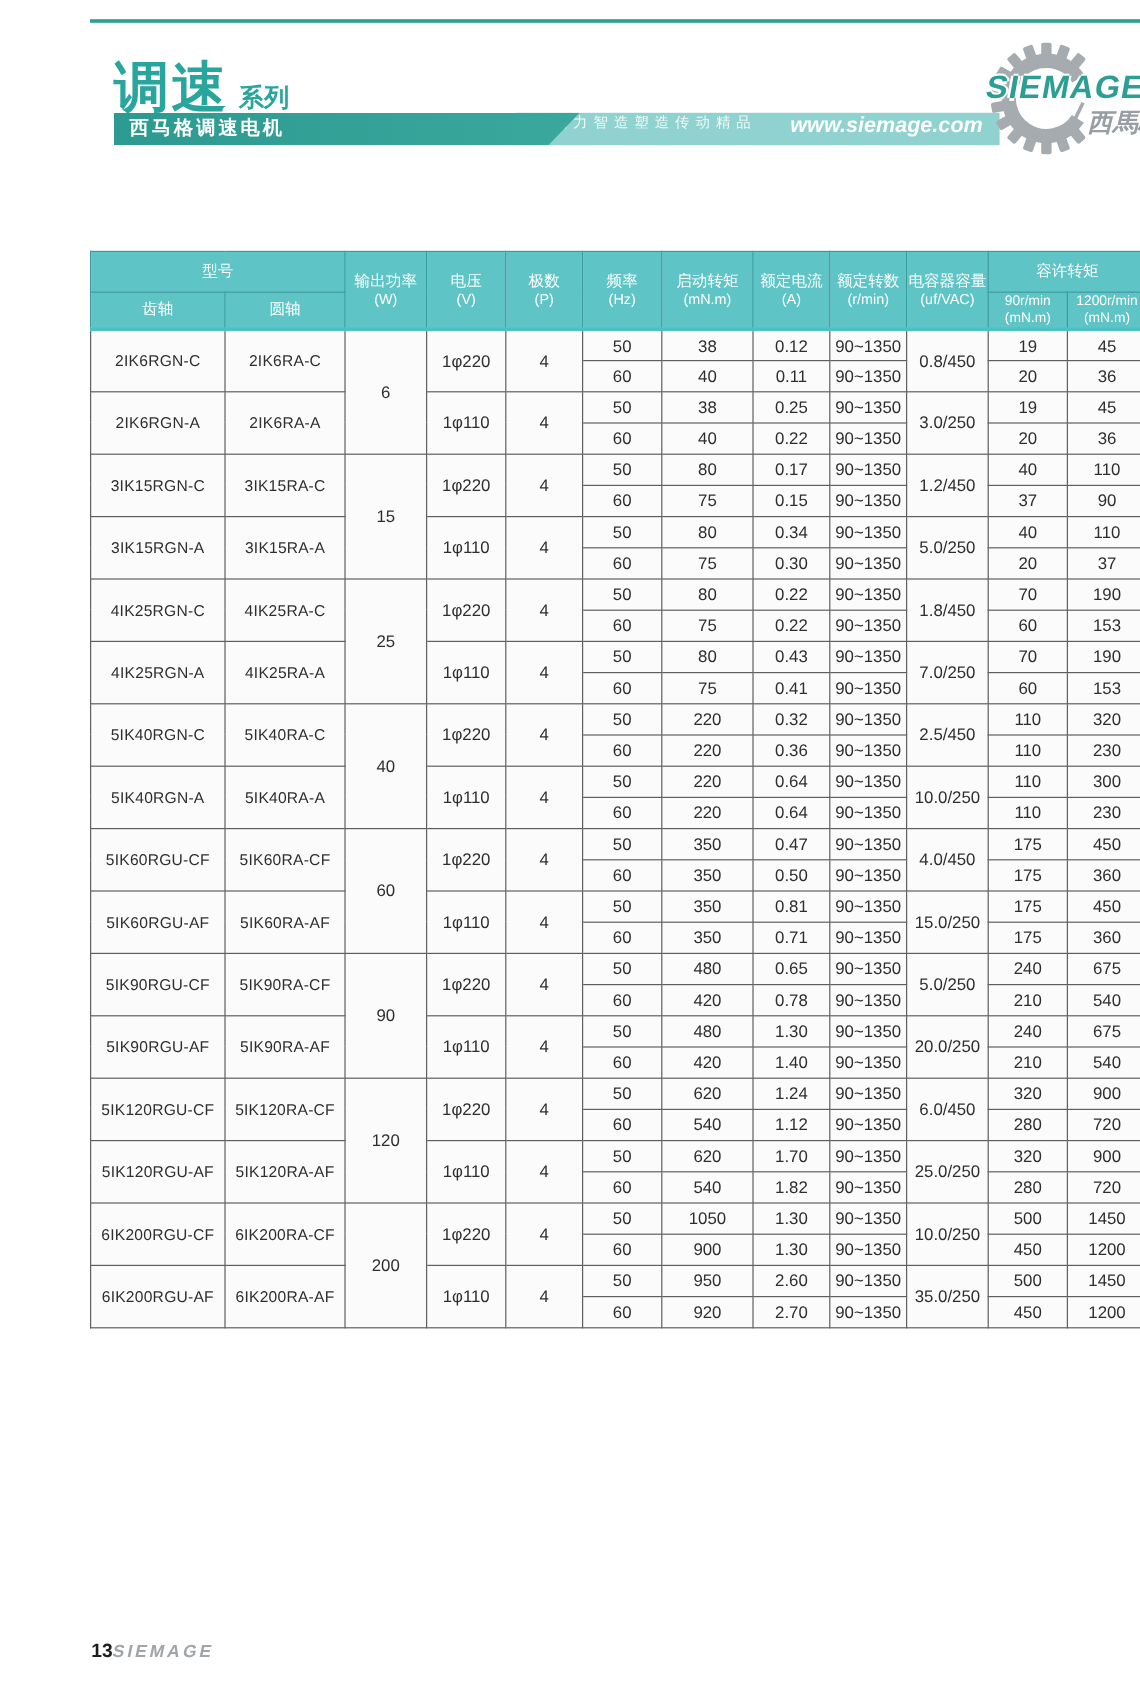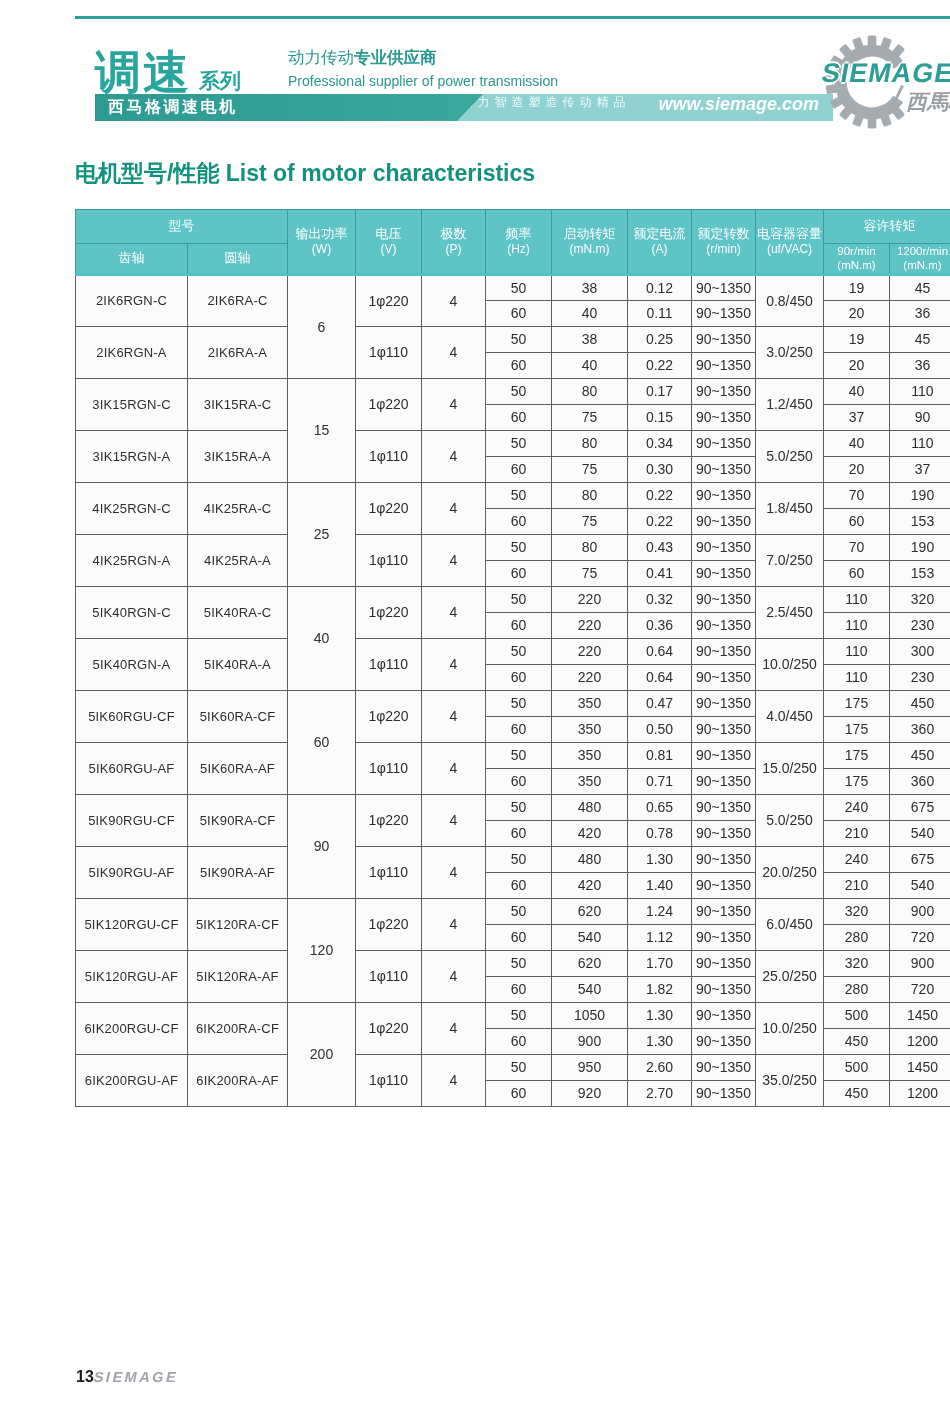--- a/index.html
+++ b/index.html
@@ -69,26 +69,20 @@
 <body>
 
 <div class="page">
 
   <div class="top-rule"></div>
 
   <div class="series">
     <span class="big">调速</span><span class="small">系列</span>
   </div>
 
-  <div class="supplier">
-    <div class="cn">
-      <span>动力传动</span><b>专业供应商</b>
-    </div>
-    <div class="en">Professional supplier of power transmission</div>
-  </div>
 
   <div class="bar-light">
     <span class="slogan">致力智造塑造传动精品</span>
     <span class="website">www.siemage.com</span>
   </div>
   <div class="bar-dark">
     <span class="txt">西马格调速电机</span>
   </div>
 
   <div class="logo">
@@ -107,21 +101,20 @@
           <rect x="46" y="7" width="8" height="10" rx="1.5" fill="#a6abb0" transform="rotate(280 50 50)"></rect>
           <rect x="46" y="7" width="8" height="10" rx="1.5" fill="#a6abb0" transform="rotate(300 50 50)"></rect>
           <rect x="46" y="7" width="8" height="10" rx="1.5" fill="#a6abb0" transform="rotate(320 50 50)"></rect>
           <rect x="46" y="7" width="8" height="10" rx="1.5" fill="#a6abb0" transform="rotate(340 50 50)"></rect>
         </svg></span>
     <span class="wordmark">SIEMAGE</span>
     <span class="slash"></span>
     <span class="cn-mark">西馬格</span>
   </div>
 
-  <h1 class="doc-title">电机型号/性能 List of motor characteristics</h1>
 
   <table class="spec-table">
     <colgroup>
       <col style="width:112px">
         <col style="width:100px">
         <col style="width:68px">
         <col style="width:66px">
       <col style="width:64px">
         <col style="width:66px">
         <col style="width:76px">

